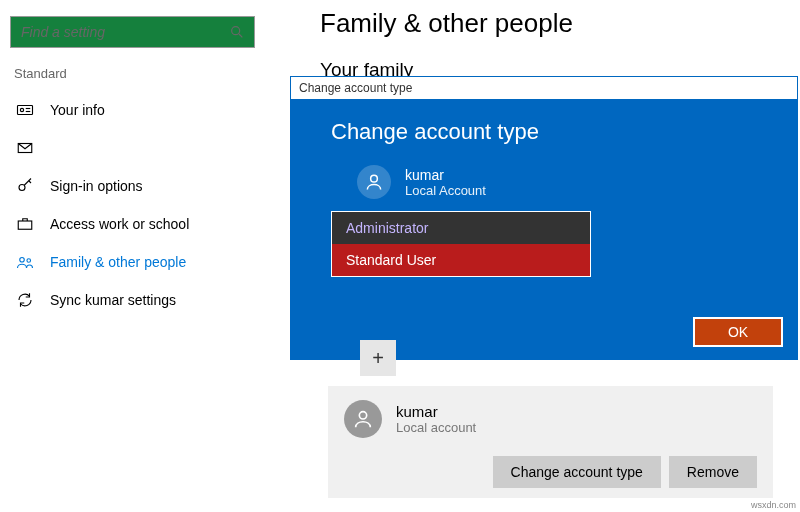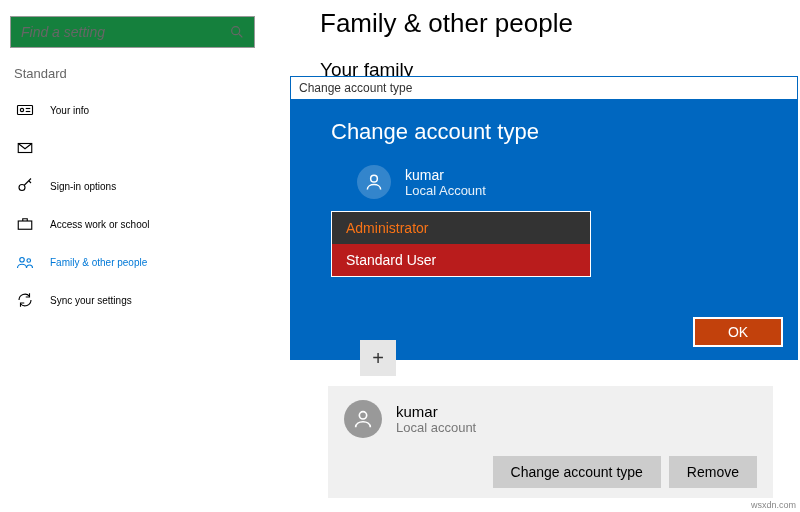--- a/index.html
+++ b/index.html
@@ -7,40 +7,40 @@
 
   .sidebar { position: absolute; left: 0; top: 0; width: 265px; padding: 6px 4px; }
   .home-row { display: flex; align-items: center; gap: 14px; padding: 6px 12px; font-size: 14px; }
   .home-icon { width: 18px; height: 18px; }
   .search-wrap { margin: 10px 6px 18px 6px; position: relative; }
   .search-input { width: 100%; height: 32px; border: 1px solid #999; padding: 0 34px 0 10px; font-size: 14px; background: #15803d; }
   .search-input::placeholder { color: #666; font-style: italic; }
   .search-icon { position: absolute; right: 10px; top: 8px; width: 16px; height: 16px; color: #666; }
 
   .section-label { color: #666; font-size: 13px; padding: 0 10px 10px 10px; }
-  .nav-item { display: flex; align-items: center; gap: 16px; padding: 10px 12px; font-size: 10px; cursor: pointer; color: #000; }
+  .nav-item { display: flex; align-items: center; gap: 16px; padding: 10px 12px; font-size: 14px; cursor: pointer; color: #000; }
   .nav-item.active { color: #0078d7; }
   .nav-icon { width: 18px; height: 18px; flex-shrink: 0; }
 
   .main { position: absolute; left: 320px; top: 0; right: 0; padding-top: 8px; }
   .page-title { font-size: 26px; font-weight: 300; }
   .section-title { font-size: 19px; margin-top: 20px; }
 
   .dialog-window { position: absolute; left: 290px; top: 76px; width: 508px; border: 1px solid #0067c0; background: #fff; }
   .dialog-titlebar { font-size: 12px; padding: 4px 8px; color: #333; background: #fff; }
   .dialog-body { background: #0067c0; color: #fff; padding: 20px 40px 16px 40px; height: 260px; position: relative; }
   .dialog-heading { font-size: 22px; font-weight: 300; margin-bottom: 20px; }
   .user-row { display: flex; align-items: center; gap: 14px; margin: 0 0 12px 26px; }
   .avatar { width: 34px; height: 34px; border-radius: 50%; background: rgba(255,255,255,0.2); display: flex; align-items: center; justify-content: center; }
   .user-name { font-size: 14px; }
   .user-type { font-size: 13px; opacity: 0.9; }
 
   .dropdown { border: 1px solid #fff; width: 260px; margin-left: 0; }
   .drop-opt { padding: 8px 14px; font-size: 14px; cursor: pointer; }
-  .drop-opt.hover { background: #333; color: #f97316; }
+  .drop-opt.hover { background: #333; color: #c4b5fd; }
   .drop-opt.selected { background: #b91c1c; color: #fff; }
 
   .ok-btn { position: absolute; right: 14px; bottom: 12px; background: #c2410c; border: 2px solid #fff; color: #fff; width: 90px; height: 30px; font-size: 14px; cursor: pointer; }
 
   .overlay-plus { position: absolute; left: 360px; top: 340px; width: 36px; height: 36px; background: #e6e6e6; display: flex; align-items: center; justify-content: center; font-size: 20px; color: #333; }
 
   .user-card { position: absolute; left: 328px; top: 386px; width: 445px; background: #f0f0f0; padding: 14px 16px 10px 16px; }
   .uc-row { display: flex; align-items: center; gap: 14px; }
   .uc-avatar { width: 38px; height: 38px; border-radius: 50%; background: #999; display: flex; align-items: center; justify-content: center; }
   .uc-name { font-size: 15px; color: #000; }
@@ -102,21 +102,21 @@
       </svg>
     <span>Family &amp; other people</span>
   </div>
   <div class="nav-item">
     <svg class="nav-icon" viewBox="0 0 24 24" fill="none" stroke="#000" stroke-width="1.5">
         <path d="M4 12a8 8 0 0 1 14-5"></path>
         <path d="M20 12a8 8 0 0 1-14 5"></path>
         <path d="M18 3v5h-5"></path>
         <path d="M6 21v-5h5"></path>
       </svg>
-    <span>Sync your settings</span>
+    <span>Sync kumar settings</span>
   </div>
 </div>
 
 <div class="main">
   <div class="page-title">Family &amp; other people</div>
   <div class="section-title">Your family</div>
 </div>
 
 <div class="dialog-window">
   <div class="dialog-titlebar">Change account type</div>

